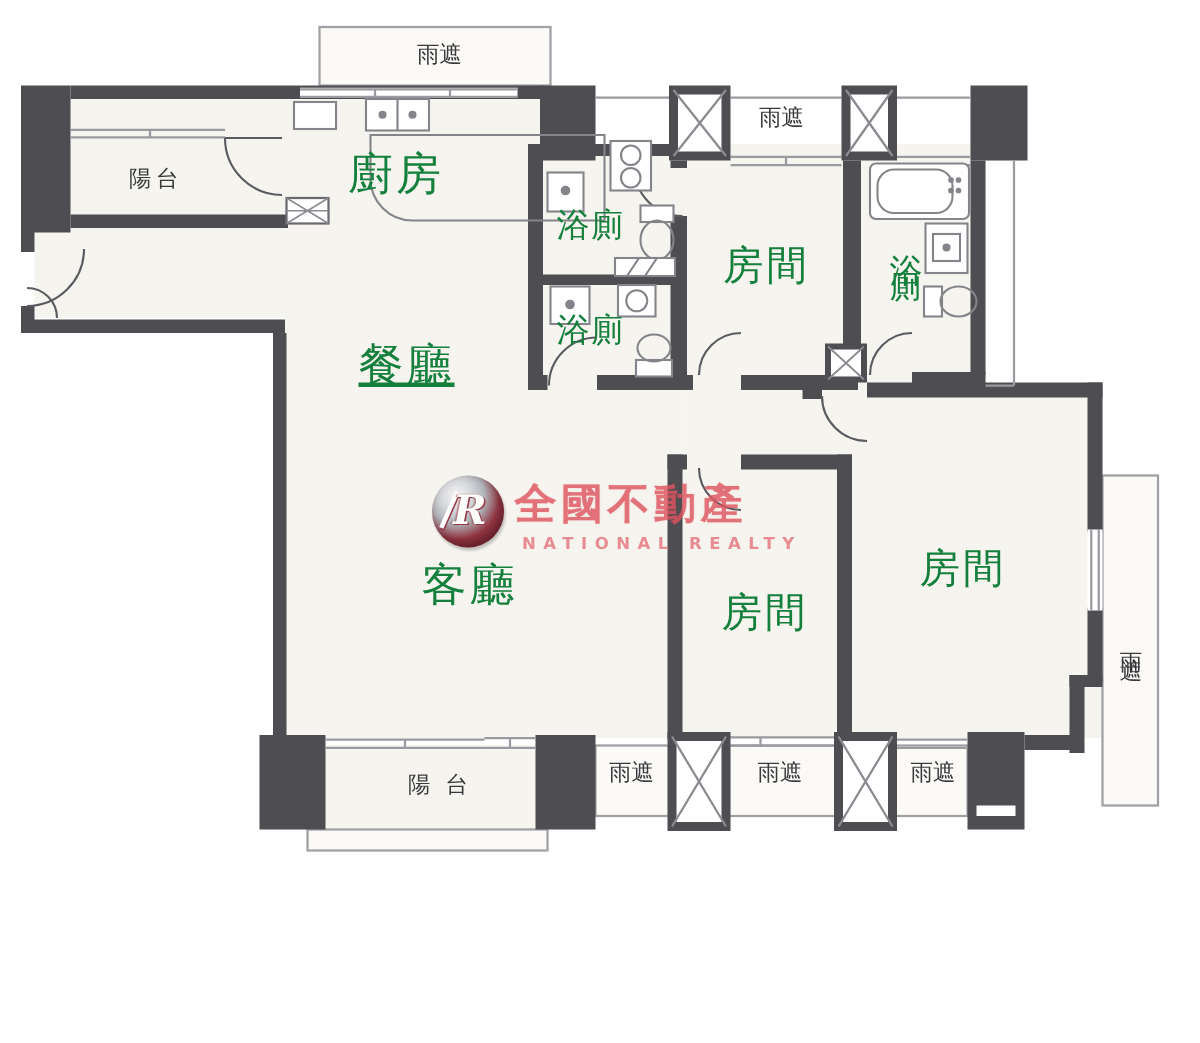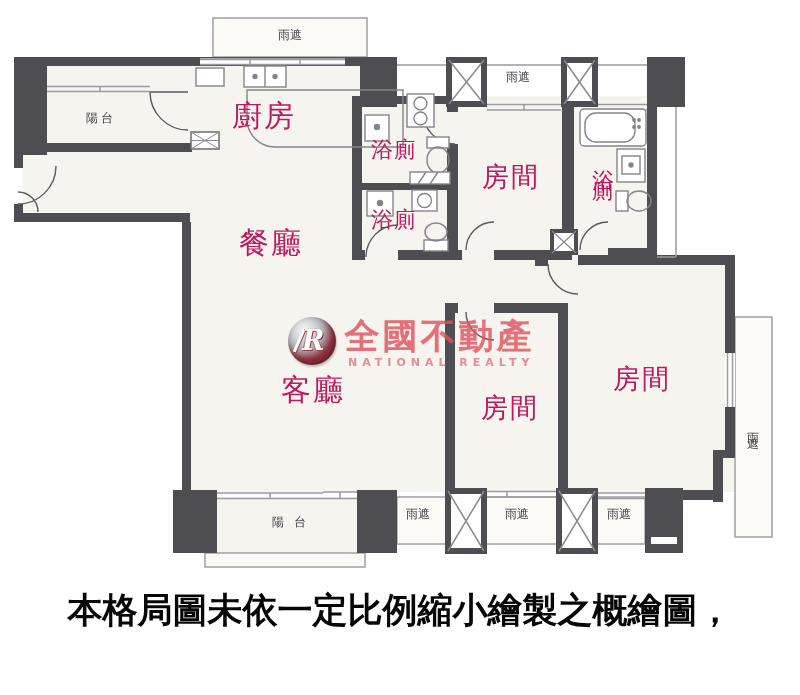--- a/index.html
+++ b/index.html
@@ -1,39 +1,39 @@
 <!DOCTYPE html>
 <html><head>
 <meta charset="utf-8">
 <style>
   html,body{margin:0;padding:0;background:#fff;}
   .stage{position:relative;width:800px;height:695px;background:#fff;overflow:hidden;
          font-family:"DejaVu Serif", serif;}
   .plan-svg{position:absolute;left:0;top:0;}
-  .lbl{position:absolute;color:#be185d;white-space:nowrap;}
+  .lbl{position:absolute;color:#15803d;white-space:nowrap;}
   .room-lg{font-size:30px;letter-spacing:2px;}
   .room-md{font-size:27px;letter-spacing:2px;text-align:center;}
   .room-sm{font-size:22px;letter-spacing:1px;}
   .room-vert{font-size:22px;writing-mode:vertical-rl;text-orientation:upright;letter-spacing:8px;}
-  .tiny{font-size:12px;color:#3a3a3e;}
+  .tiny{font-size:15px;color:#3a3a3e;}
   .tiny-sp{letter-spacing:3px;}
   .tiny-wide{letter-spacing:10px;}
   .tiny-vert{writing-mode:vertical-rl;text-orientation:upright;letter-spacing:4px;}
   .logo{position:absolute;left:288px;top:317px;display:flex;align-items:flex-start;gap:7px;opacity:.92;}
   .sphere{width:48px;height:48px;border-radius:50%;position:relative;flex:0 0 auto;
     background:radial-gradient(circle at 34% 28%, #f5f5f5 0%, #d4d6da 22%, #a9aeb4 40%, #8c2736 62%, #5e1421 100%);
     box-shadow:inset -2px -3px 6px rgba(60,0,10,.55), 1px 2px 2px rgba(0,0,0,.25);}
   .sphere .mono{position:absolute;left:14px;top:8px;font-family:"DejaVu Serif",serif;
     font-style:italic;font-weight:700;font-size:27px;color:#fff;
     text-shadow:1px 1px 0 #8c2736, -1px 0 1px rgba(140,30,45,.6);}
   .sphere .slash{position:absolute;left:10px;top:10px;width:3px;height:26px;background:#fff;
     transform:rotate(24deg);box-shadow:1px 1px 0 #8c2736;}
   .brand-txt{display:flex;flex-direction:column;}
-  .brand-cn{font-family:"DejaVu Sans", sans-serif;font-size:35px;line-height:38px;font-weight:700;
-    letter-spacing:3px;color:rgba(222,84,96,.82);text-shadow:0 0 1px rgba(222,84,96,.4);text-align:right;}
+  .brand-cn{font-family:"DejaVu Sans", sans-serif;font-size:28px;line-height:38px;font-weight:700;
+    letter-spacing:3px;color:rgba(222,84,96,.82);text-shadow:0 0 1px rgba(222,84,96,.4);}
   .brand-en{font-family:"DejaVu Sans", sans-serif;font-size:11px;font-weight:700;letter-spacing:5px;
     color:rgba(228,118,126,.9);margin:1px 0 0 5px;}
   .caption{position:absolute;left:0;top:585px;width:800px;text-align:center;color:#060606;
     font-size:35px;line-height:50px;font-weight:600;letter-spacing:0px;}
 </style>
 </head>
 <body>
 
 <div class="stage">
 
@@ -205,21 +205,21 @@
       <circle cx="631" cy="165" r="2" fill="#84848a"></circle>
     </g>
     <g>
       <rect x="616" y="191" width="12" height="20"></rect>
           <ellipse cx="639" cy="201" rx="12" ry="10" fill="none"></ellipse>
     </g>
   </g>
 </svg>
 
   <div class="lbl room-lg" style="left:232px;top:96px;">廚房</div>
-  <div class="lbl room-lg" style="left:239px;top:223px;">餐廳</div>
+  <div class="lbl room-lg" style="left:239px;top:223px;text-decoration:underline;">餐廳</div>
   <div class="lbl room-lg" style="left:281px;top:370px;">客廳</div>
   <div class="lbl room-md" style="left:482px;top:159px;">房間</div>
   <div class="lbl room-md" style="left:481px;top:390px;">房間</div>
   <div class="lbl room-md" style="left:613px;top:361px;">房間</div>
   <div class="lbl room-sm" style="left:371px;top:135px;">浴廁</div>
   <div class="lbl room-sm" style="left:371px;top:205px;">浴廁</div>
   <div class="lbl room-vert" style="left:588px;top:152px;">浴廁</div>
   <div class="lbl tiny tiny-sp" style="left:86px;top:110px;">陽台</div>
   <div class="lbl tiny tiny-wide" style="left:272px;top:514px;">陽台</div>
   <div class="lbl tiny" style="left:278px;top:27px;">雨遮</div>
@@ -234,16 +234,15 @@
       <span class="slash"></span>
       <span class="mono">R</span>
     </div>
     <div class="brand-txt">
       <span class="brand-cn">全國不動產</span>
       <span class="brand-en">NATIONAL REALTY</span>
     </div>
   </div>
 
   <div class="caption">
-    <div>本格局圖未依一定比例縮小繪製之概繪圖，</div>
   </div>
 
 </div>
 
 </body></html>

